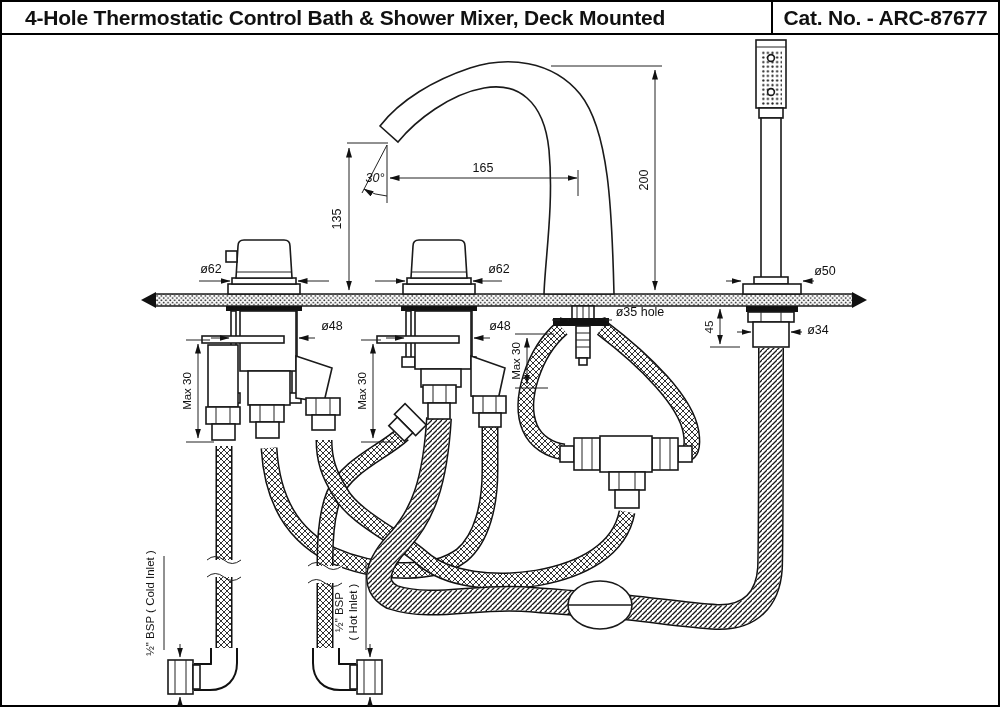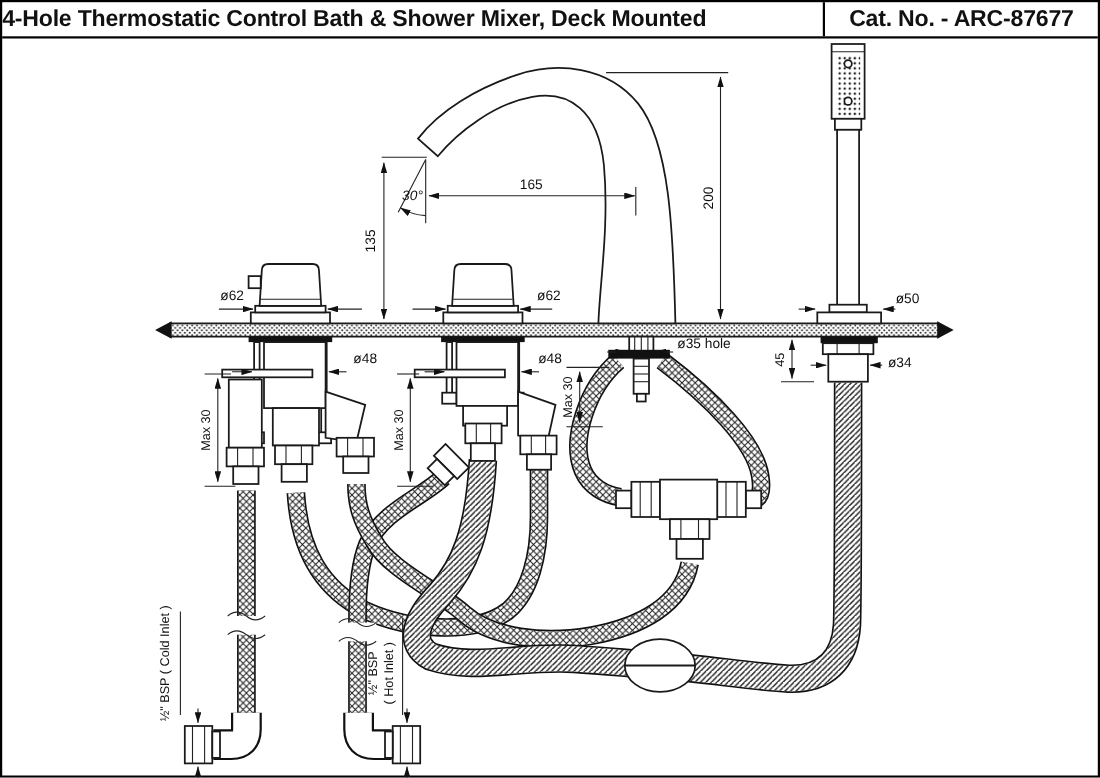--- a/index.html
+++ b/index.html
@@ -8,21 +8,21 @@
     border:2px solid #000;box-sizing:border-box;position:relative;
     font-family:"Liberation Sans", sans-serif;color:#111;
   }
   .titlebar{
     height:31px;border-bottom:2px solid #000;display:flex;align-items:stretch;
   }
   .titlebar .tcell{
     display:flex;align-items:center;font-size:21px;font-weight:600;
     letter-spacing:-0.2px;white-space:nowrap;overflow:hidden;
   }
-  .tcell.left{flex:0 0 746px;padding-left:0;}
+  .tcell.left{flex:0 0 746px;padding-left:23px;}
   .tcell.right{flex:1;border-left:2px solid #000;justify-content:center;}
   svg{display:block;}
   
   .ln{stroke:#1a1a1a;stroke-width:1.6;fill:none;}
   .fillw{fill:#fff;stroke:#1a1a1a;stroke-width:1.6;}
   .fillk{fill:#111;stroke:none;}
   .thin{stroke:#222;stroke-width:1;fill:none;}
   
   .bh-o{fill:none;stroke:#111;stroke-width:17;}
   .bh-w{fill:none;stroke:#fff;stroke-width:14;}

